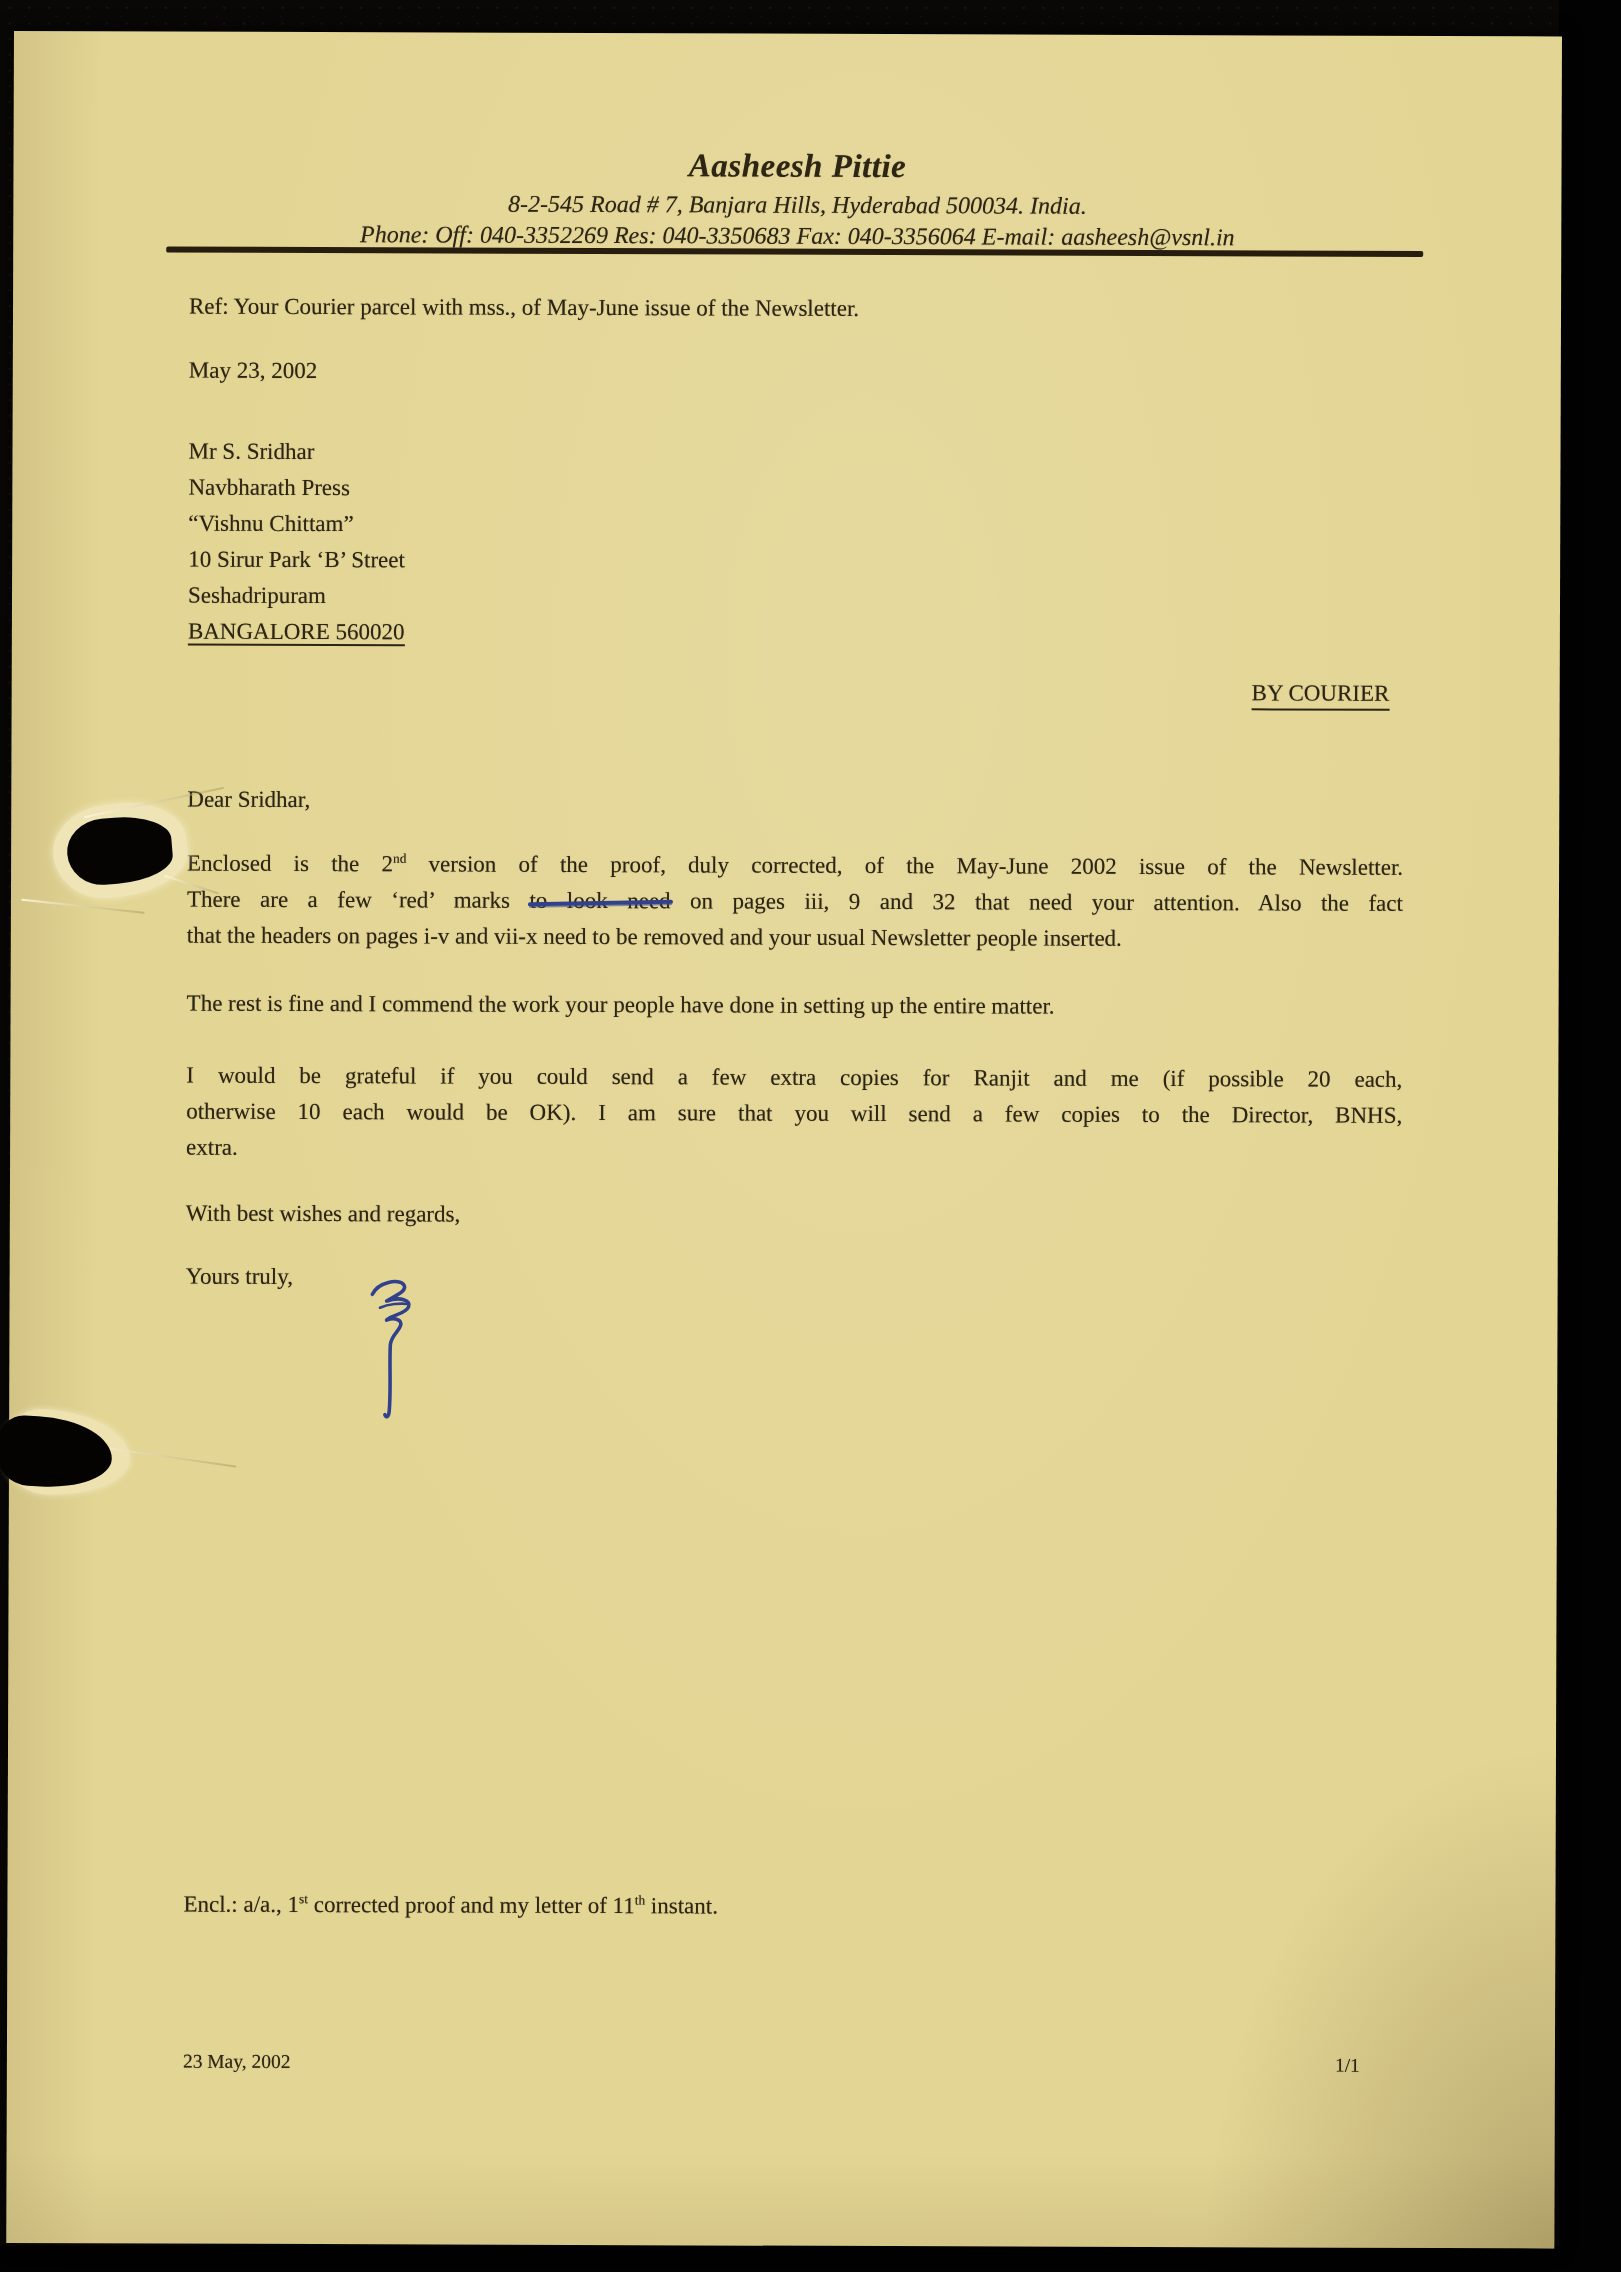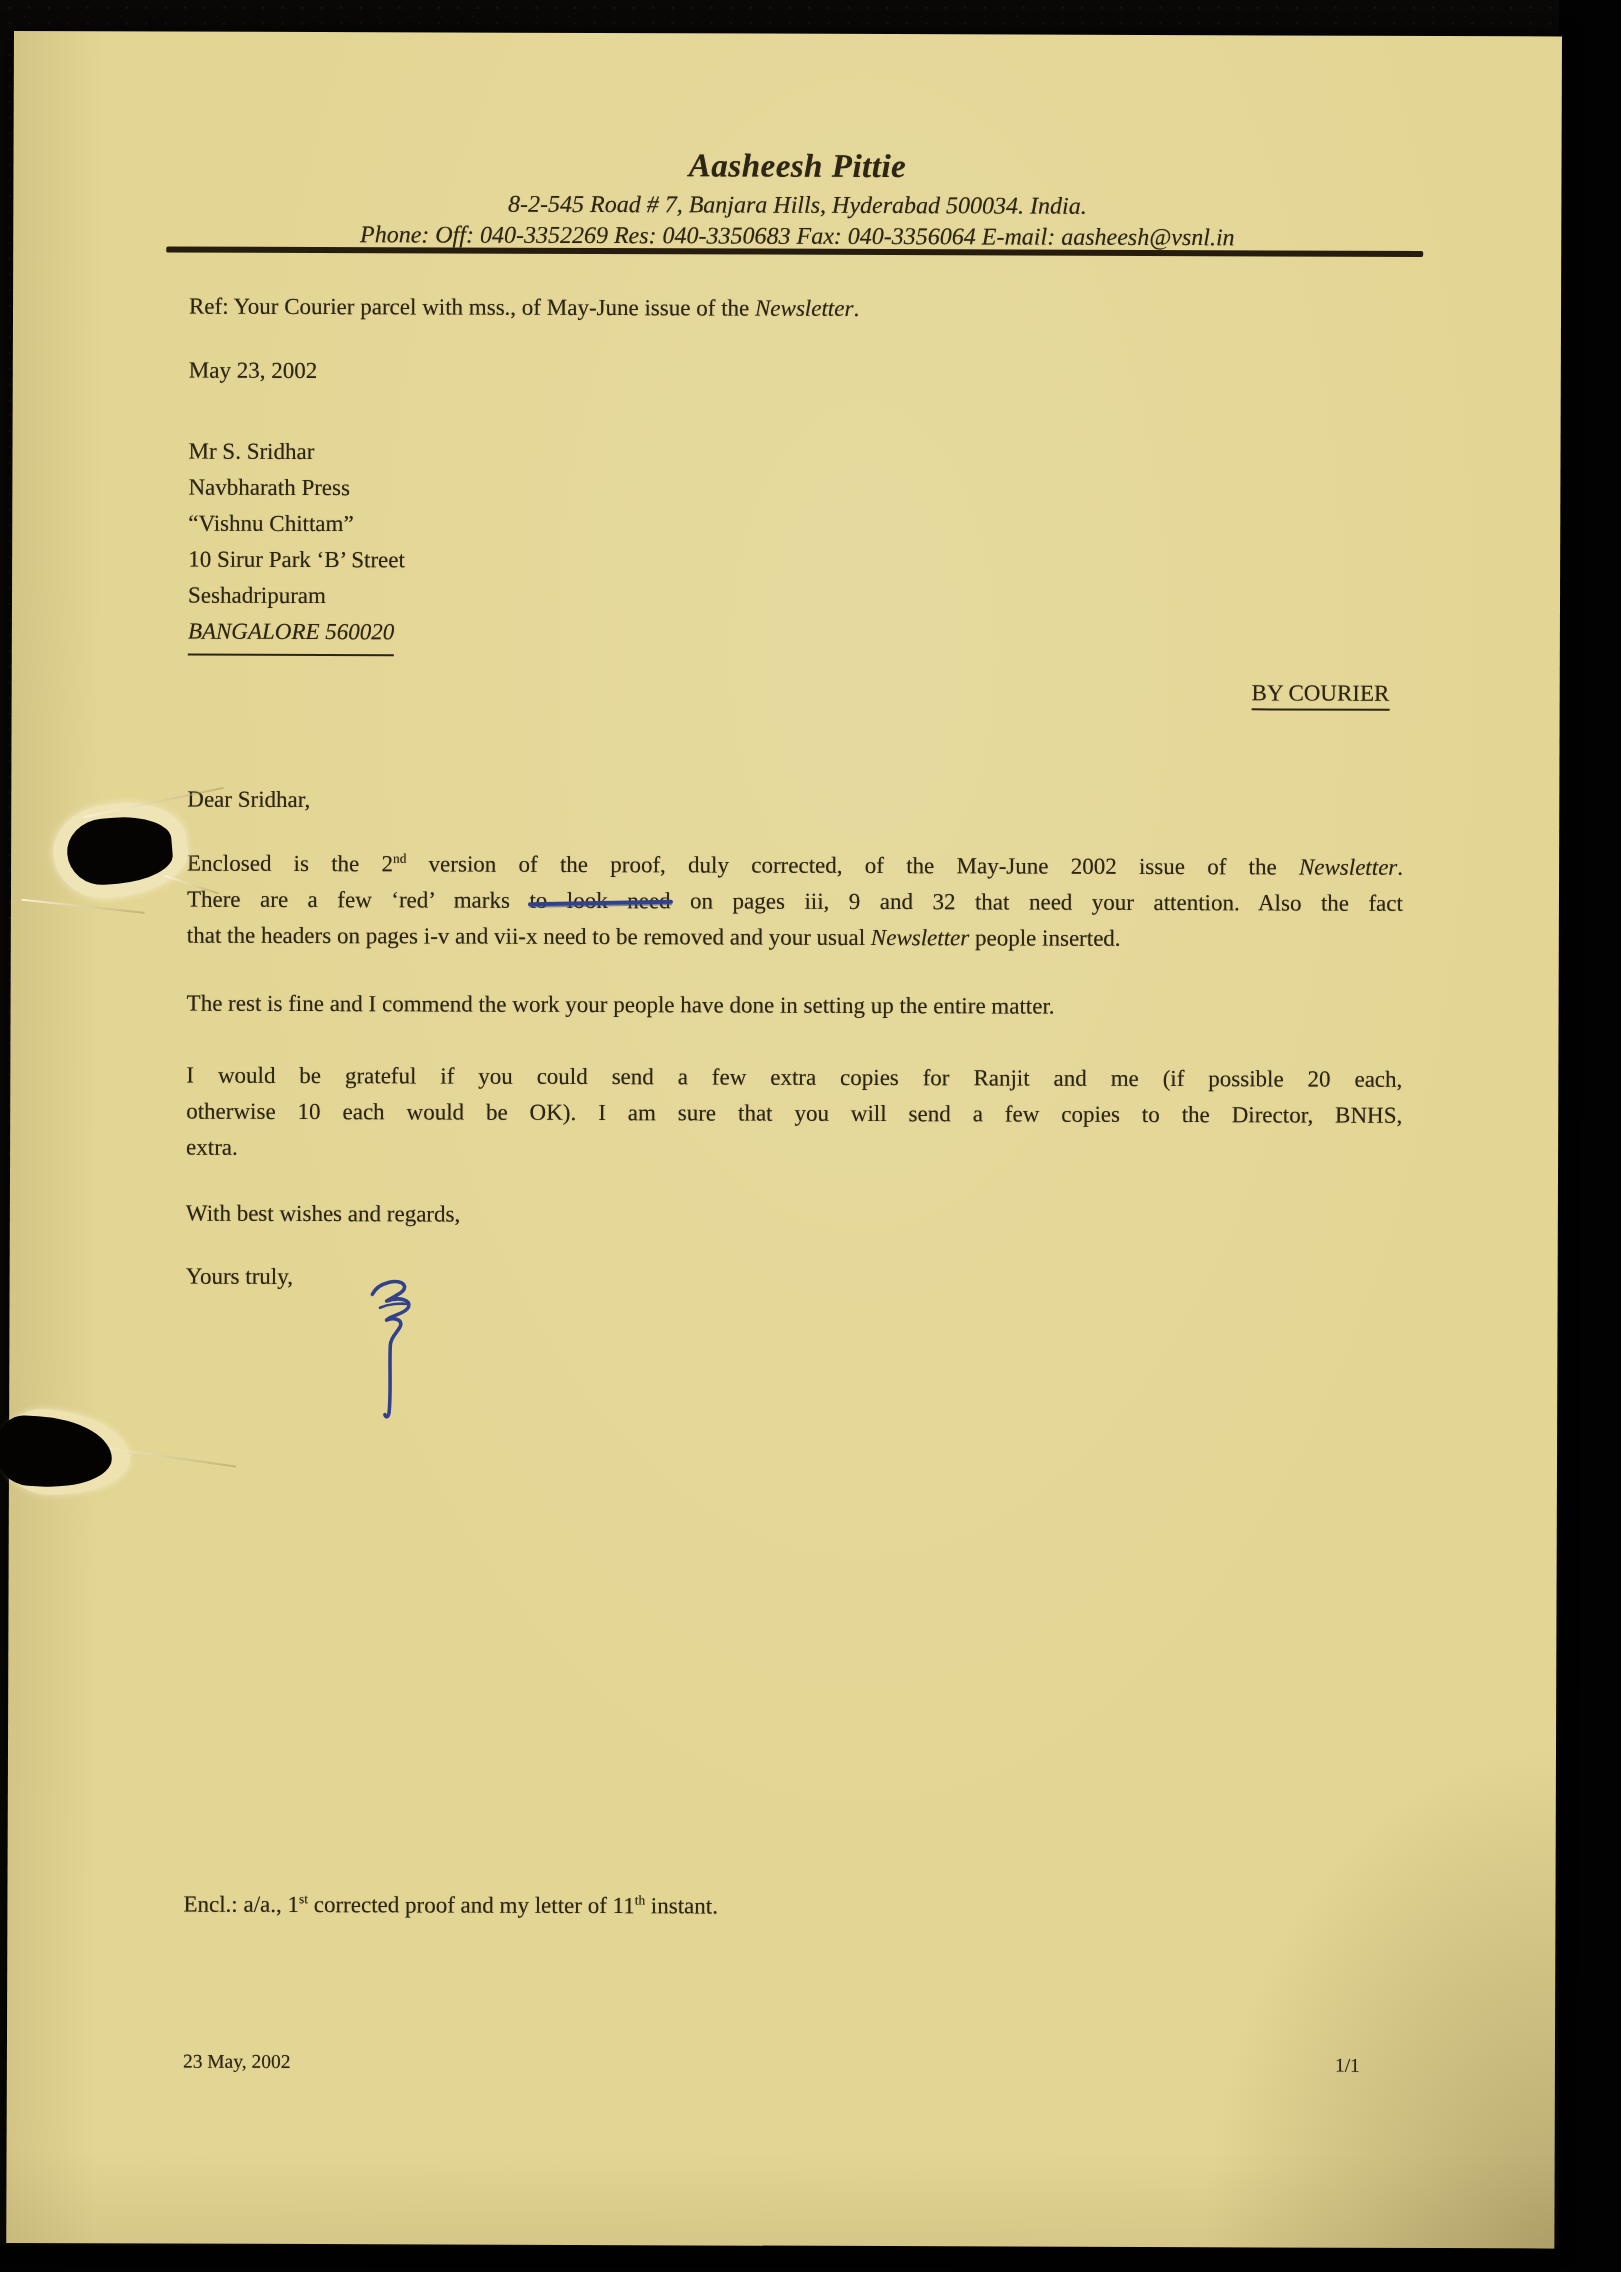--- a/index.html
+++ b/index.html
@@ -48,23 +48,23 @@
   .salutation{top:750px;}
   .para1{top:814px;}
   .para2{top:954px;}
   .para3{top:1026px;}
   .closing1{top:1164px;}
   .closing2{top:1227px;}
   .encl{top:1855px;}
   .footer-date{top:2016px;font-size:19.5px;height:27px;line-height:27px;}
   .footer-page{position:absolute;left:1152px;top:2016px;font-size:19.5px;height:27px;line-height:27px;}
 
-  .city-underline{border-bottom:2.4px solid #2d2514;padding-bottom:10px;font-style:italic;}
+  .city-underline{border-bottom:2.4px solid #2d2514;padding-bottom:0;}
 
-  .seg-italic{font-style:italic;}
+  .seg-italic{}
   .seg-sup{font-size:0.58em;vertical-align:super;line-height:0;}
   .seg-strike{position:relative;}
   .seg-strike::after{
     content:"";position:absolute;left:-1%;right:-2%;top:50%;height:3.8px;
     background:#31418c;border-radius:1.9px;transform:rotate(-1.2deg);
     box-shadow:0 2.4px 0 -1px rgba(49,65,140,0.55);
   }
 
   .signature{position:absolute;left:180px;top:1242px;width:67px;height:148px;}
 

